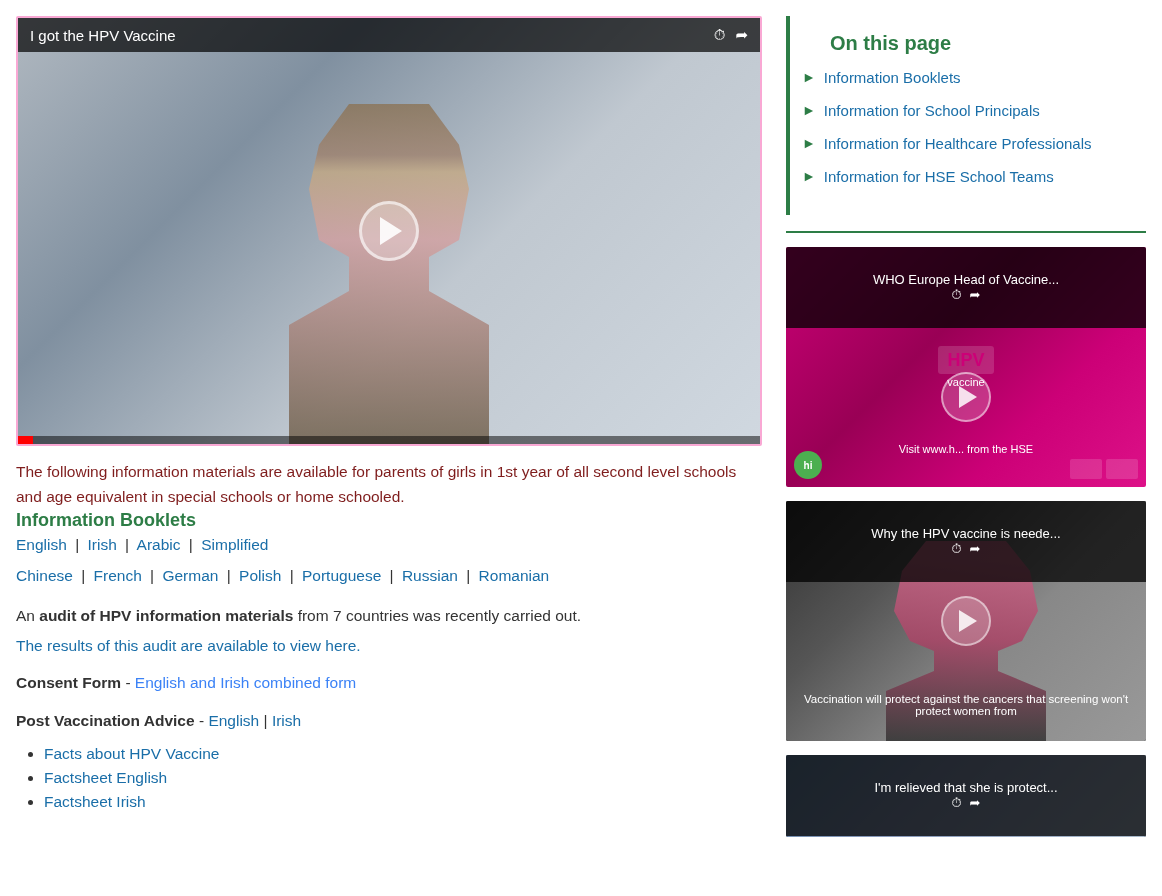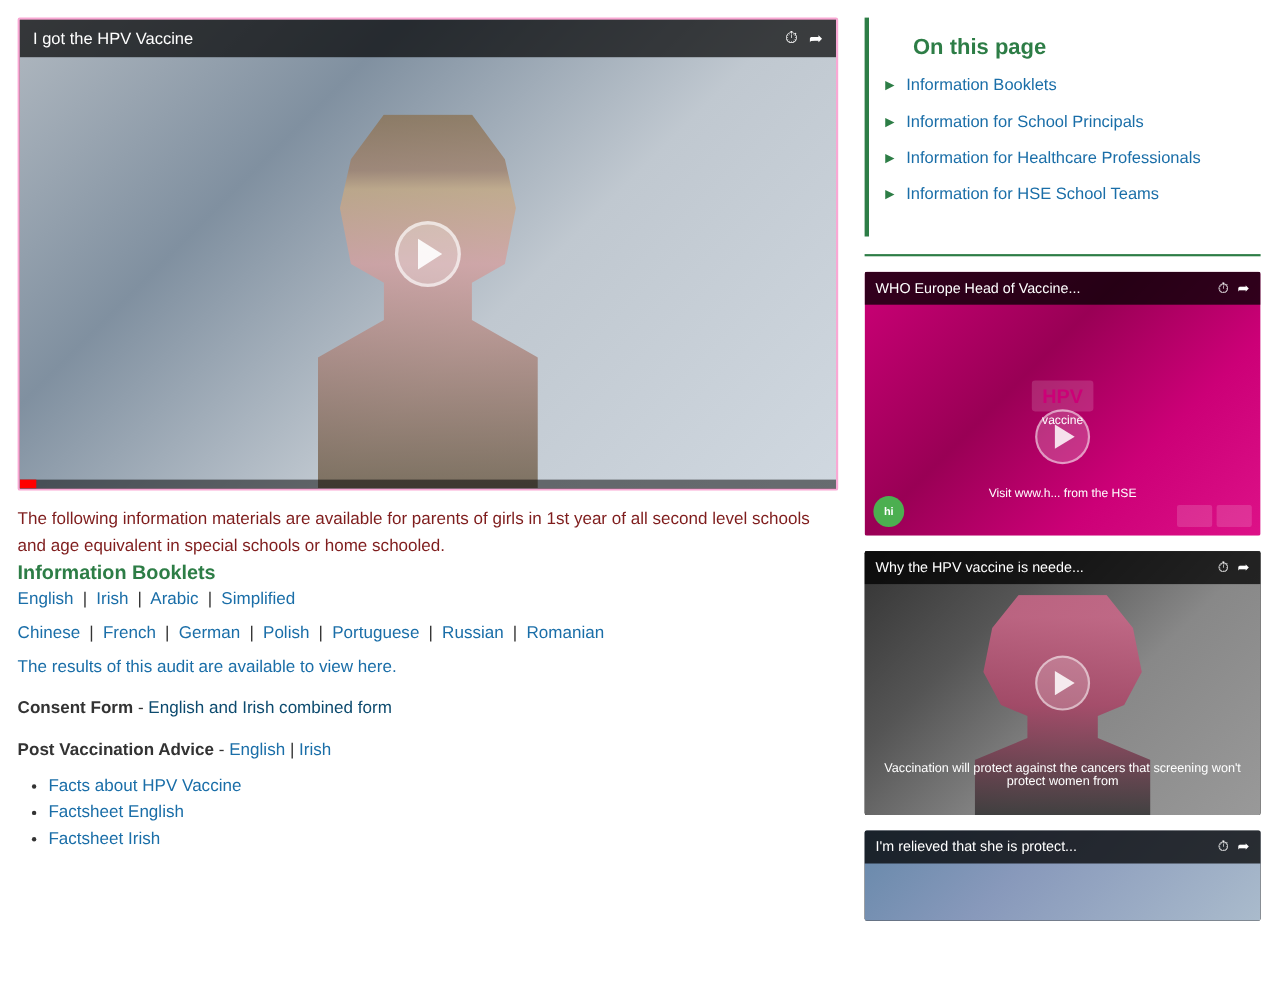--- a/index.html
+++ b/index.html
@@ -146,21 +146,21 @@
       text-decoration: none;
       font-size: 15.5px;
     }
     .consent-form-line {
       margin-top: 14px;
       font-size: 15.5px;
       line-height: 1.8;
     }
     .consent-form-line strong { font-weight: bold; }
     .consent-form-line a {
-      color: #0c4a6e;
+      color: #3b82f6;
       text-decoration: none;
     }
     .post-vacc-line {
       margin-top: 10px;
       font-size: 15.5px;
       line-height: 1.8;
     }
     .post-vacc-line strong { font-weight: bold; }
     .post-vacc-line a {
       color: #1a6ea8;
@@ -230,26 +230,27 @@
       height: 240px;
       margin-bottom: 14px;
       border-radius: 2px;
       overflow: hidden;
     }
     .sv-title-bar {
       position: absolute;
       top: 0; left: 0; right: 0;
       background: rgba(0,0,0,0.75);
       color: #fff;
-      padding: 7px 10px;
+      padding: 25px 10px;
       font-size: 13px;
       display: flex;
       justify-content: space-between;
-      align-items: flex-start;
+      align-items: center;
       z-index: 2;
+      flex-direction: column;
     }
     .sv-title-bar .sv-icons {
       display: flex;
       gap: 8px;
     }
     .sv-bg-1 {
       width: 100%;
       height: 100%;
       background: linear-gradient(135deg, #cc0077 0%, #990055 40%, #cc0077 70%, #dd1188 100%);
       display: flex;
@@ -402,20 +403,25 @@
       <a href="#">Polish</a>
       <span class="sep">|</span>
       <a href="#">Portuguese</a>
       <span class="sep">|</span>
       <a href="#">Russian</a>
       <span class="sep">|</span>
       <a href="#">Romanian</a>
     </div>
 
     
+    <p class="audit-para">
+      <span>An</span>
+      <strong>audit of HPV information materials</strong>
+      <span>from 7 countries was recently carried out.</span>
+    </p>
     <a class="audit-link" href="#">The results of this audit are available to view here.</a>
 
     
     <p class="consent-form-line">
       <strong>Consent Form</strong>
       <span> - </span>
       <a href="#">English and Irish combined form</a>
     </p>
 
     

